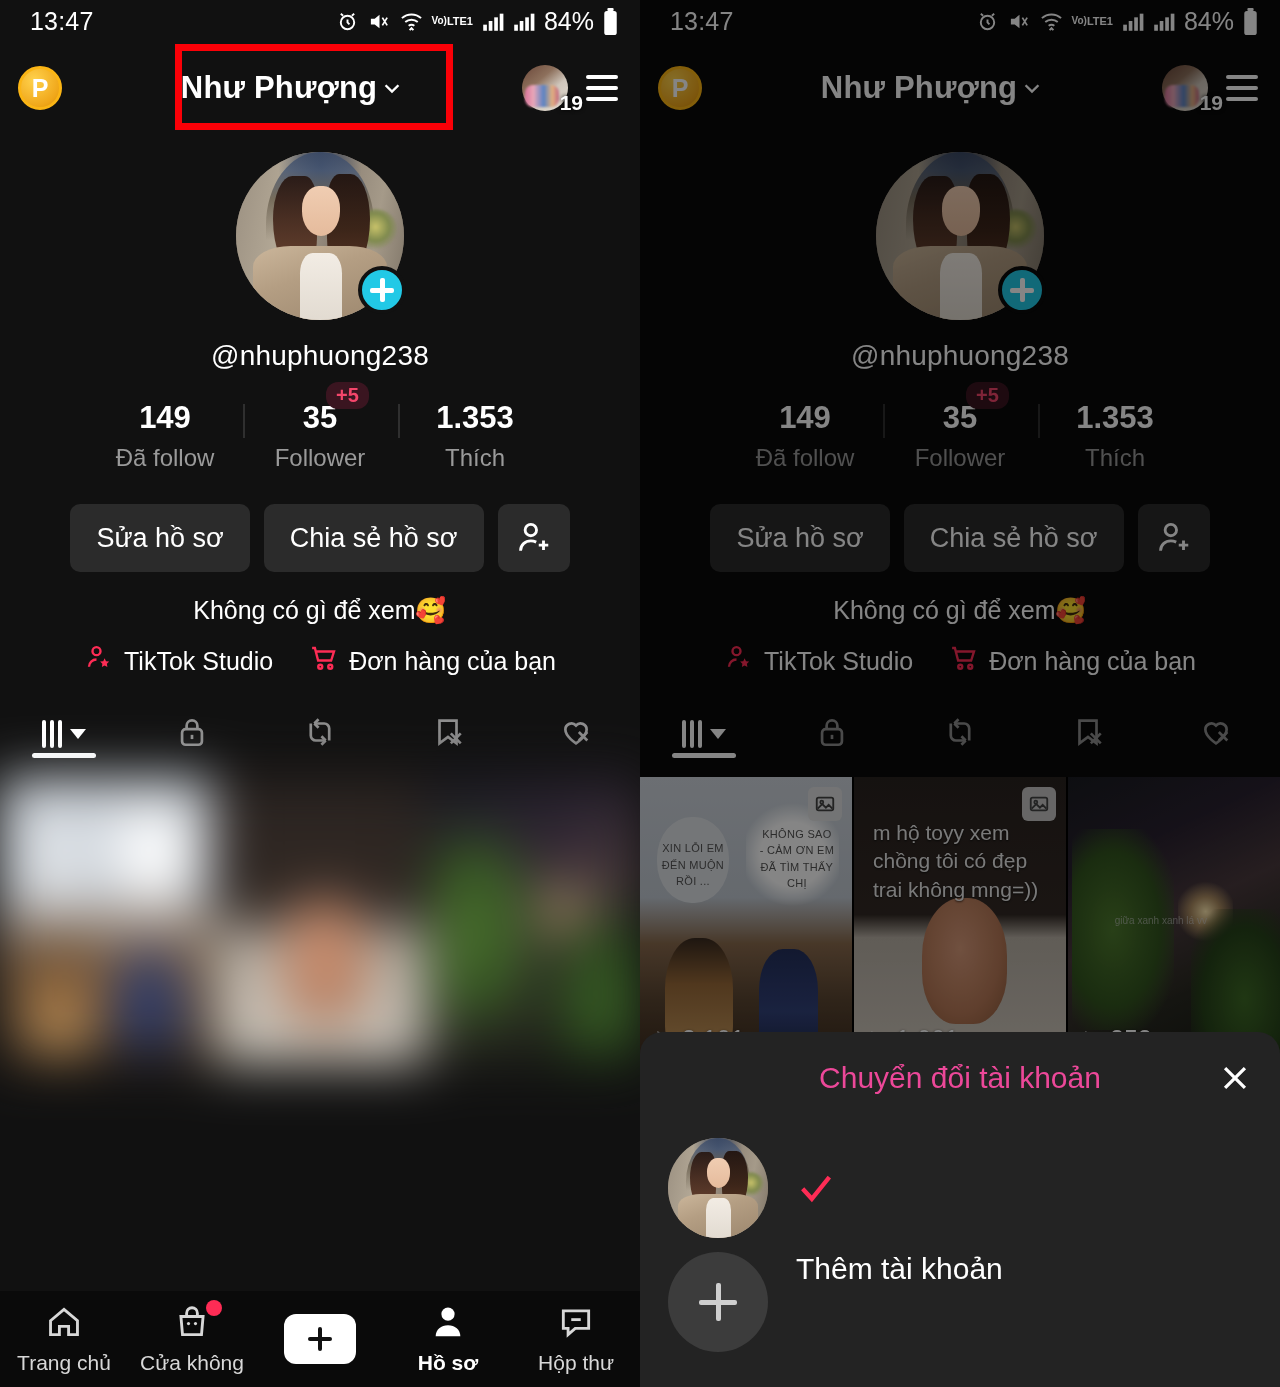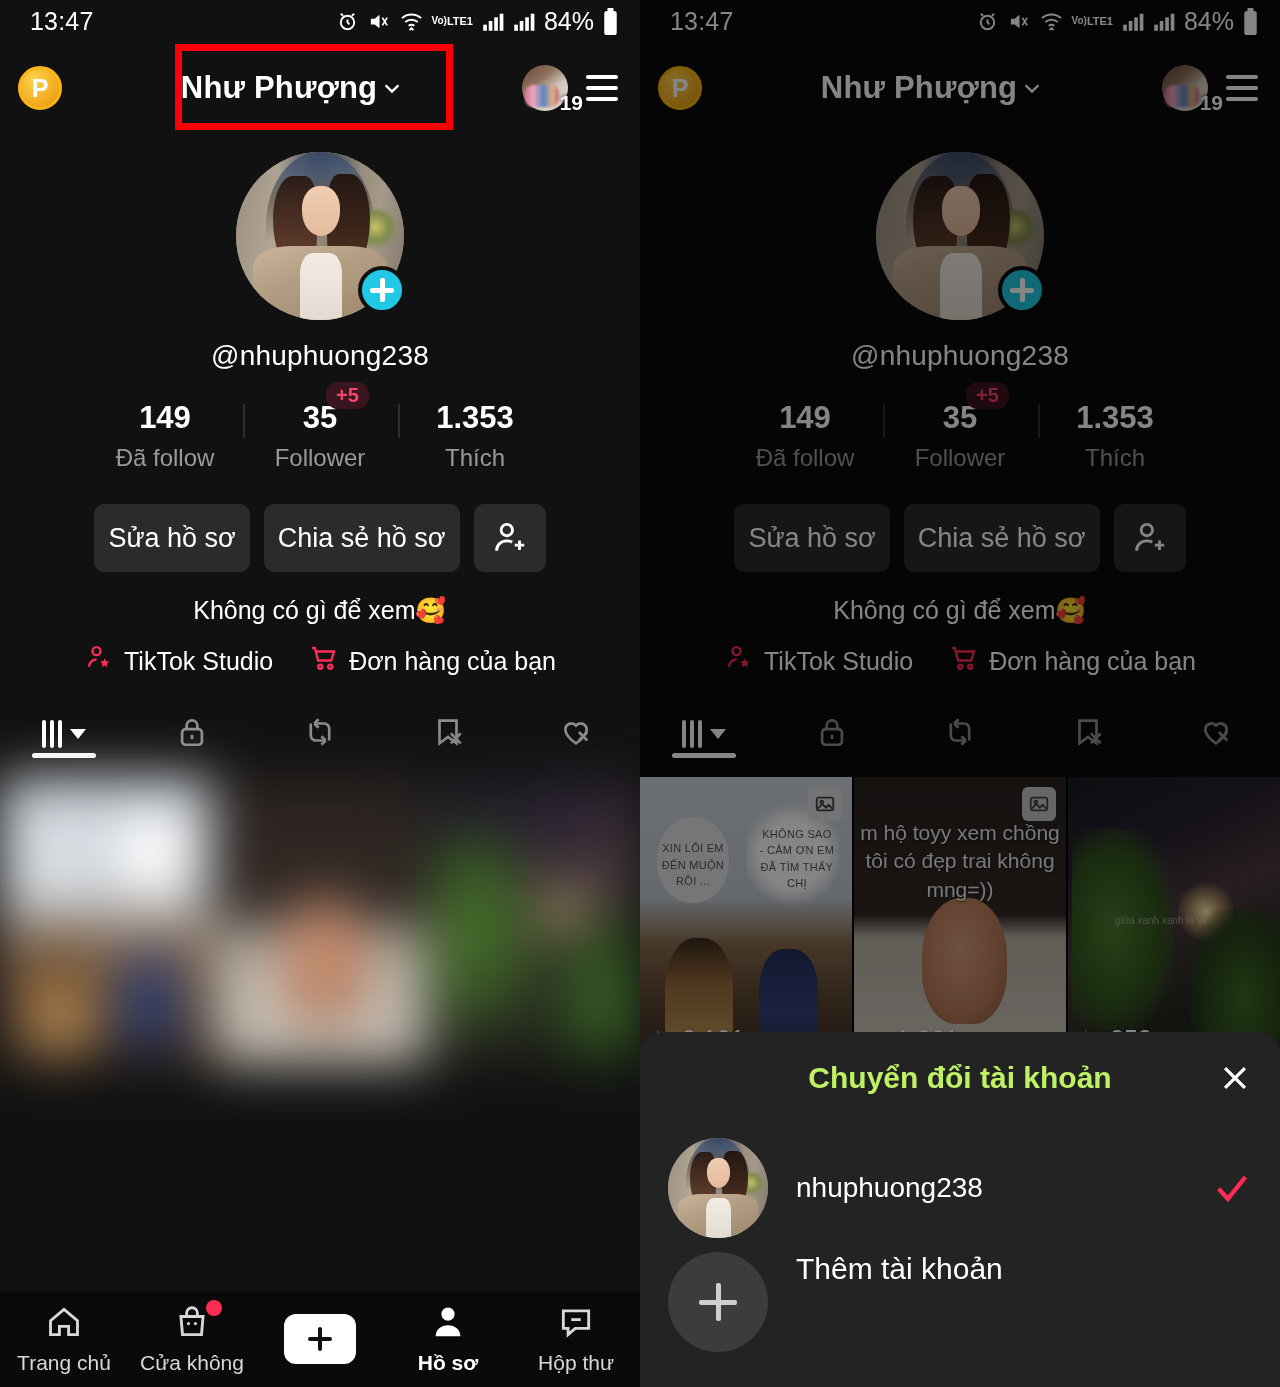--- a/index.html
+++ b/index.html
@@ -139,21 +139,21 @@
     position: absolute; left: 50%; top: -18px; transform: translateX(6px);
     background: #3a1520; color: #f4466b; font-size: 20px; font-weight: 600;
     border-radius: 12px; padding: 2px 10px;
   }
 
   
   .actions { display: flex; justify-content: center; gap: 14px; margin-top: 32px; }
   .btn {
     background: #2b2b2b; color: #fff; border-radius: 10px;
     height: 68px; display: flex; align-items: center; justify-content: center;
-    font-size: 27px; padding: 0 14px;
+    font-size: 27px; padding: 0 26px;
   }
   .btn.sq { width: 72px; padding: 0; }
   .btn.sq svg { width: 38px; height: 38px; }
 
   .bio { color: #fff; font-size: 25px; margin-top: 24px; }
   .bio .emo { font-size: 25px; }
   .links { display: flex; justify-content: center; gap: 36px; margin-top: 18px; align-items: center; }
   .link { display: flex; align-items: center; gap: 10px; color: #fff; font-size: 25px; }
   .link svg { width: 30px; height: 30px; flex: 0 0 auto; }
 
@@ -182,22 +182,22 @@
     color: #fff; font-size: 25px; text-shadow: 0 1px 3px rgba(0,0,0,.8); z-index: 3;
   }
   .vcell .plays svg { width: 22px; height: 22px; }
   .vcell .imgbadge {
     position: absolute; right: 10px; top: 10px; width: 34px; height: 34px;
     background: rgba(225,225,225,.85); border-radius: 6px; z-index: 3;
     display: flex; align-items: center; justify-content: center;
   }
   .vcell .imgbadge svg { width: 22px; height: 22px; }
   .vcell .cap {
-    position: absolute; left: 0; right: 0; top: 42px; z-index: 3;
-    color: #e9e9e9; font-size: 21px; text-align: center; line-height: 1.35;
+    position: absolute; left: 15px; right: 0; top: 42px; z-index: 3;
+    color: #e9e9e9; font-size: 21px; text-align: left; line-height: 1.35;
     padding: 0 4px; text-shadow: 0 1px 2px rgba(0,0,0,.7);
   }
 
   
   .vgrid.blurred { filter: blur(26px) saturate(.95); }
 
   
   .th1 { position:absolute; inset:0; background:
       linear-gradient(180deg,#cfd5dc 0%,#c2cad3 42%,#8a6b4e 58%,#5a4531 78%,#3a2b1e 100%); }
   .th1 .bub { position:absolute; left:8%; top:14%; width:34%; height:30%;
@@ -260,21 +260,21 @@
   
   .sheet {
     position: absolute; left: 0; right: 0; bottom: 0; top: 1032px;
     background: #232323; border-radius: 22px 22px 0 0;
     z-index: 50;
   }
   .sheet-head {
     height: 92px; display: flex; align-items: center; justify-content: center;
     position: relative;
   }
-  .sheet-title { color: #bef264; font-size: 30px; font-weight: 700; }
+  .sheet-title { color: #ec4899; font-size: 30px; font-weight: 400; }
   .sheet-close {
     position: absolute; right: 28px; top: 50%; transform: translateY(-50%);
     width: 34px; height: 34px;
   }
   .acct-row { display: flex; align-items: center; padding: 0 28px; height: 128px; gap: 28px; }
   .acct-av {
     width: 100px; height: 100px; border-radius: 50%; overflow: hidden; position: relative;
     flex: 0 0 auto; background: #6f675c;
   }
   .acct-name { color: #fff; font-size: 28px; flex: 1; }
@@ -858,21 +858,20 @@
         <div class="acct-av">
           <span class="av-bg"></span>
             <span class="av-arch"></span>
             <span class="av-plant"></span>
           <span class="av-hair-l"></span>
             <span class="av-hair-r"></span>
             <span class="av-face"></span>
           <span class="av-coat"></span>
             <span class="av-shirt"></span>
         </div>
-        <span class="acct-name">nhuphuong238</span>
         <span class="acct-check">
           <svg viewBox="0 0 24 24" fill="none" stroke="#fe2c55" stroke-width="2.6" width="40" height="40">
             <path d="M4 12.5l5.5 6L20 5.5"></path>
           </svg>
         </span>
       </div>
 
       <div class="add-row">
         <div class="add-circle">
           <span class="apv"></span>

